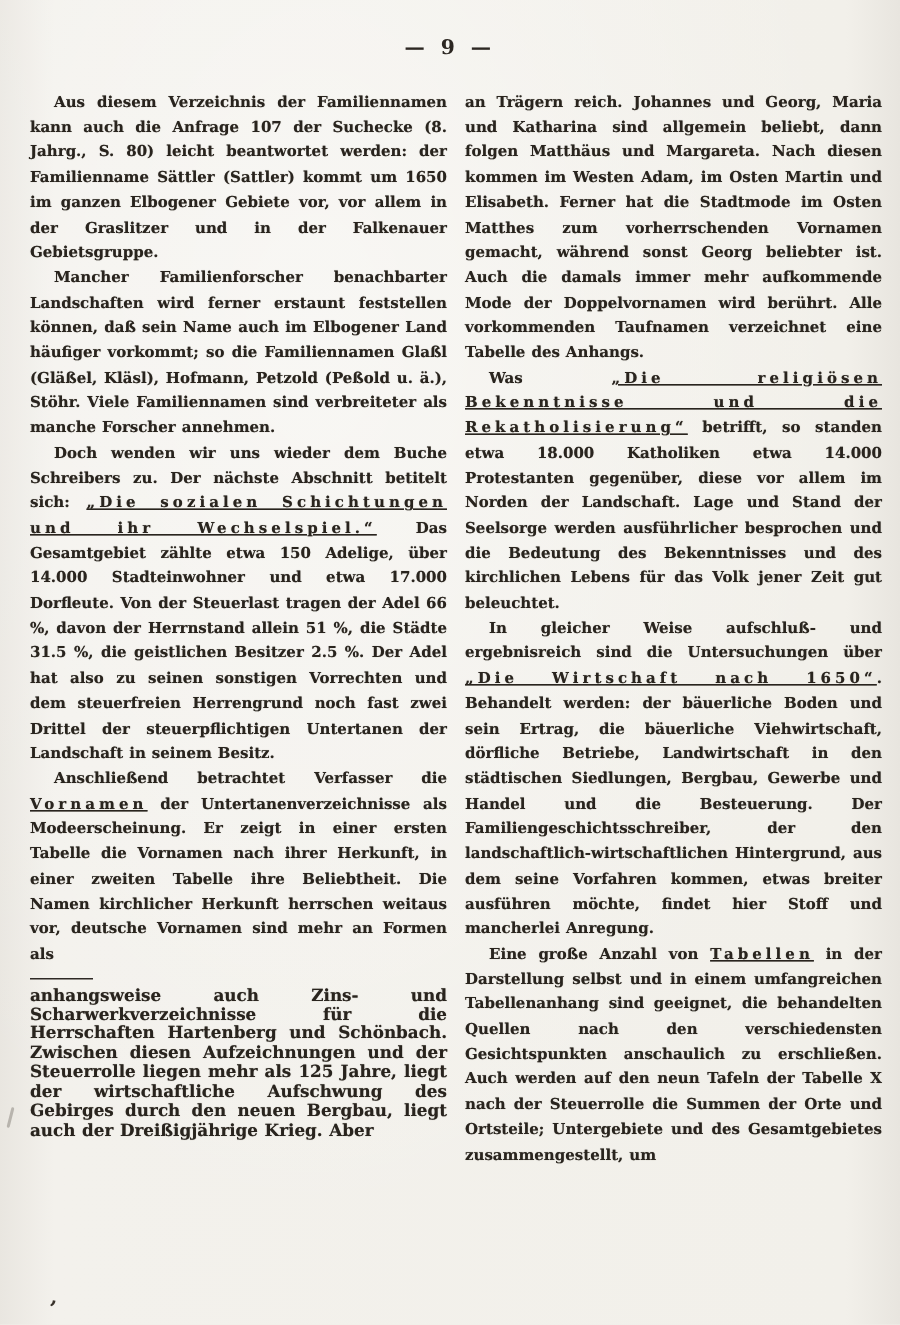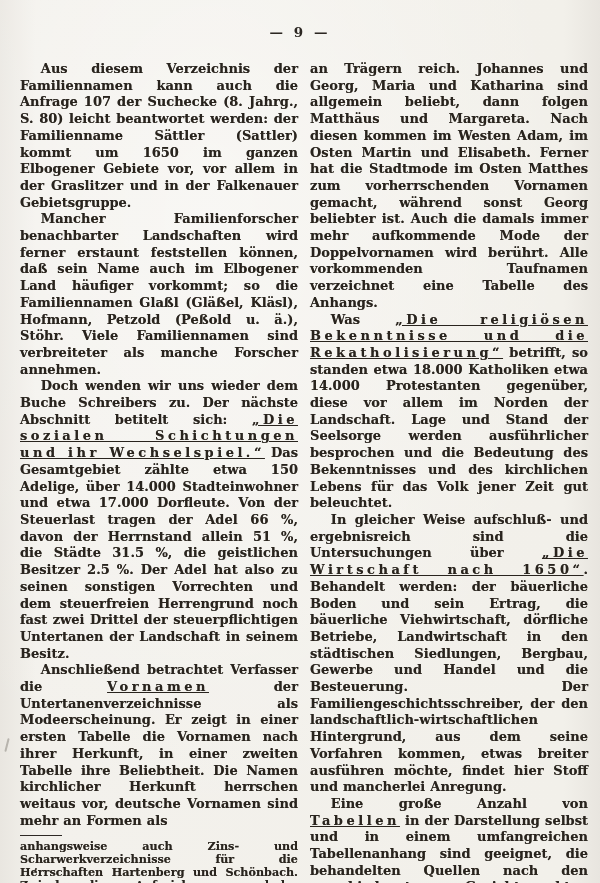--- a/index.html
+++ b/index.html
@@ -37,21 +37,21 @@
     padding-left: 20px;
     padding-right: 12px;
     gap: 12px;
   }
   .col {
     width: 278px;
     flex: 0 0 278px;
   }
   .para {
     margin: 0;
-    font-size: 13px;
+    font-size: 10px;
     line-height: 16.7px;
     font-weight: bold;
     text-align: justify;
     text-indent: 1.6em;
     word-spacing: 0.5px;
     text-shadow: 0 0 0.5px rgba(42,36,28,0.55);
   }
   .para.no-indent {
     text-indent: 0;
   }

